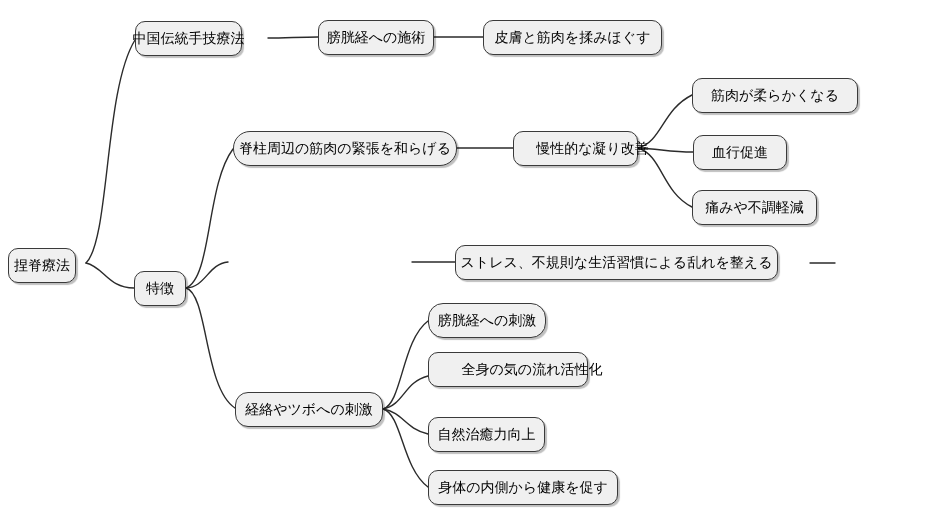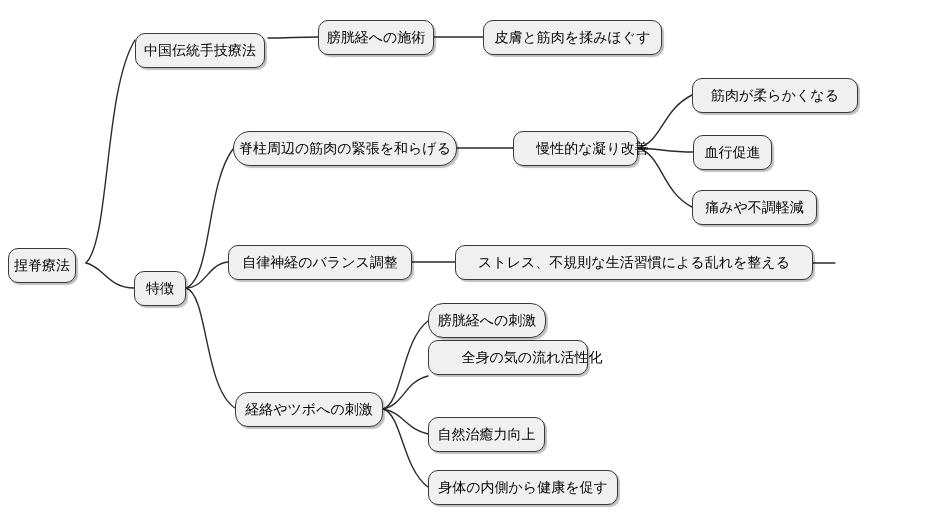--- a/index.html
+++ b/index.html
@@ -65,46 +65,45 @@
     <path d="M412,262 C426,262 441,262 455,262"></path>
     <path d="M810,263 C818,263 827,263 835,263"></path>
     <path d="M383,409 C402,404 402,340 428,321"></path>
     <path d="M383,409 C404,405 404,382 428,376"></path>
     <path d="M383,409 C404,413 404,428 428,434"></path>
     <path d="M383,409 C402,414 402,468 428,487"></path>
   </svg>
 
   <div class="node" style="left:8px; top:248px; width:68px;">捏脊療法</div>
 
-  <div class="node" style="left:135px; top:21px; width:130px;margin-top:12px;">中国伝統手技療法</div>
+  <div class="node" style="left:135px; top:21px; width:107px;">中国伝統手技療法</div>
 
   <div class="node" style="left:318px; top:20px; width:116px;">膀胱経への施術</div>
 
   <div class="node" style="left:483px; top:20px; width:179px;">皮膚と筋肉を揉みほぐす</div>
 
   <div class="node" style="left:134px; top:271px; width:52px;">特徴</div>
 
   <div class="node" style="left:233px; top:131px; width:224px;border-radius:17px;">脊柱周辺の筋肉の緊張を和らげる</div>
 
   <div class="node" style="left:513px; top:131px; width:125px;padding-left:34px;">慢性的な凝り改善</div>
 
   <div class="node" style="left:692px; top:78px; width:166px;">筋肉が柔らかくなる</div>
 
-  <div class="node" style="left:693px; top:135px; width:79px;">血行促進</div>
+  <div class="node" style="left:693px; top:135px; width:94px;">血行促進</div>
 
   <div class="node" style="left:692px; top:190px; width:125px;">痛みや不調軽減</div>
 
-  <div class="node" style="left:228px; top:245px; width:184px;">自律神経のバランス調整</div>
 
-  <div class="node" style="left:455px; top:245px; width:358px;">ストレス、不規則な生活習慣による乱れを整える</div>
+  <div class="node" style="left:455px; top:245px; width:323px;">ストレス、不規則な生活習慣による乱れを整える</div>
 
 
   <div class="node" style="left:235px; top:392px; width:148px;border-radius:13px;">経絡やツボへの刺激</div>
 
   <div class="node" style="left:428px; top:303px; width:118px;border-radius:15px;">膀胱経への刺激</div>
 
-  <div class="node" style="left:428px; top:340px; width:160px;padding-left:48px;">全身の気の流れ活性化</div>
+  <div class="node" style="left:428px; top:352px; width:160px;padding-left:48px;">全身の気の流れ活性化</div>
 
   <div class="node" style="left:428px; top:417px; width:117px;">自然治癒力向上</div>
 
   <div class="node" style="left:428px; top:470px; width:190px;">身体の内側から健康を促す</div>
 
 </div>
 
 </body></html>

